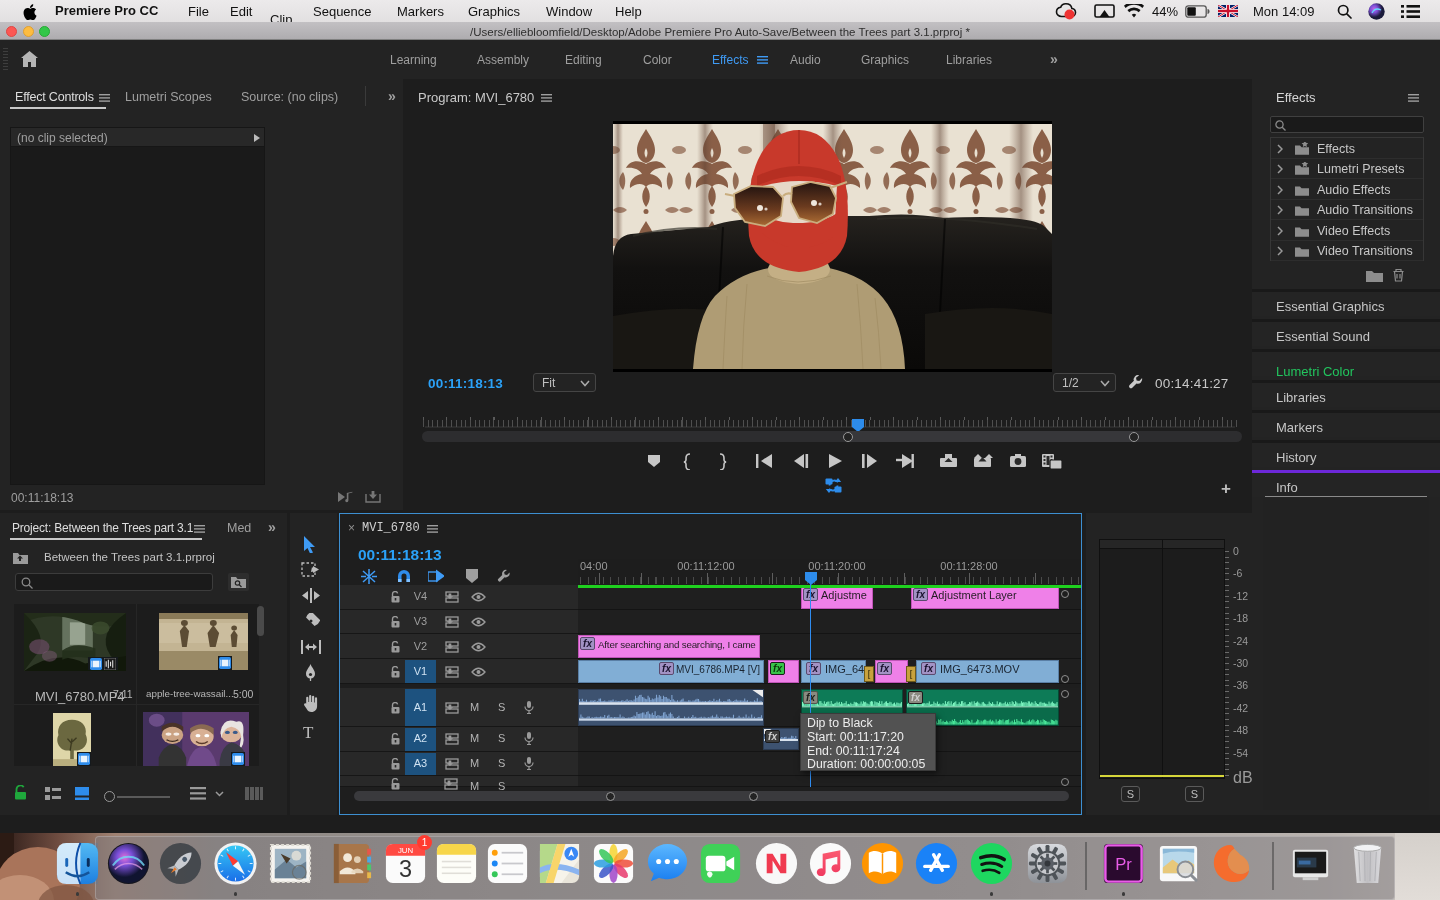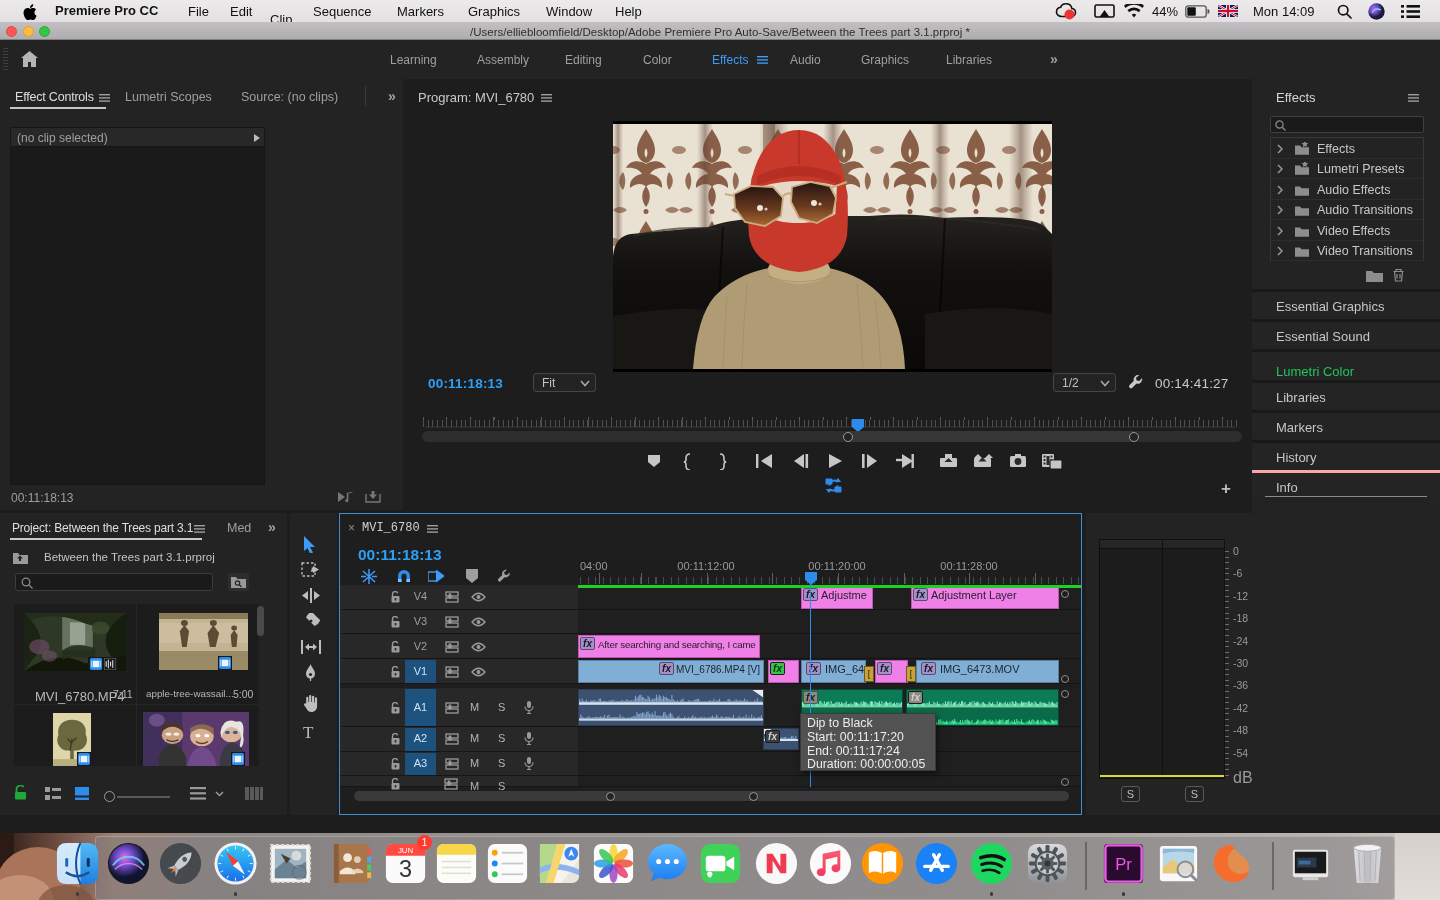--- a/index.html
+++ b/index.html
@@ -425,21 +425,21 @@
 </div>
 <div class="abs" style="left:0;top:300.59999999999997px;width:188px;height:27px;background:#242424;border-top:3px solid #191919;">
  <div class="abs" style="left:24px;top:7px;font-size:13px;color:#c6c6c6;white-space:nowrap;">Libraries</div>
 </div>
 <div class="abs" style="left:0;top:330.79999999999995px;width:188px;height:27px;background:#242424;border-top:3px solid #191919;">
  <div class="abs" style="left:24px;top:7px;font-size:13px;color:#c6c6c6;white-space:nowrap;">Markers</div>
 </div>
 <div class="abs" style="left:0;top:360.99999999999994px;width:188px;height:27px;background:#242424;border-top:3px solid #191919;">
  <div class="abs" style="left:24px;top:7px;font-size:13px;color:#c6c6c6;white-space:nowrap;">History</div>
 </div>
-<div class="abs" style="left:0;top:391.19999999999993px;width:188px;height:27px;background:#242424;border-top:3px solid #fca5a5;">
+<div class="abs" style="left:0;top:391.19999999999993px;width:188px;height:27px;background:#242424;border-top:3px solid #6d28d9;">
  <div class="abs" style="left:24px;top:7px;font-size:13px;color:#c6c6c6;white-space:nowrap;">Info</div>
 </div>
  <div class="abs" style="left:13px;top:417px;width:162px;height:1px;background:#8a8a8a;"></div>
  <div class="abs" style="left:11px;top:419px;width:166px;height:312px;background:#222222;"></div>
 </div>
 
 <div class="abs" id="project" style="left:0;top:513px;width:287px;height:302px;background:#232323;">
  <div class="abs" style="left:12px;top:8px;font-size:12px;color:#dedede;letter-spacing:-.2px;white-space:nowrap;">Project: Between the Trees part 3.1</div>
  <svg class="abs" style="left:194px;top:12px" width="11" height="8" viewBox="0 0 11 8">
         <g fill="#9f9f9f">

